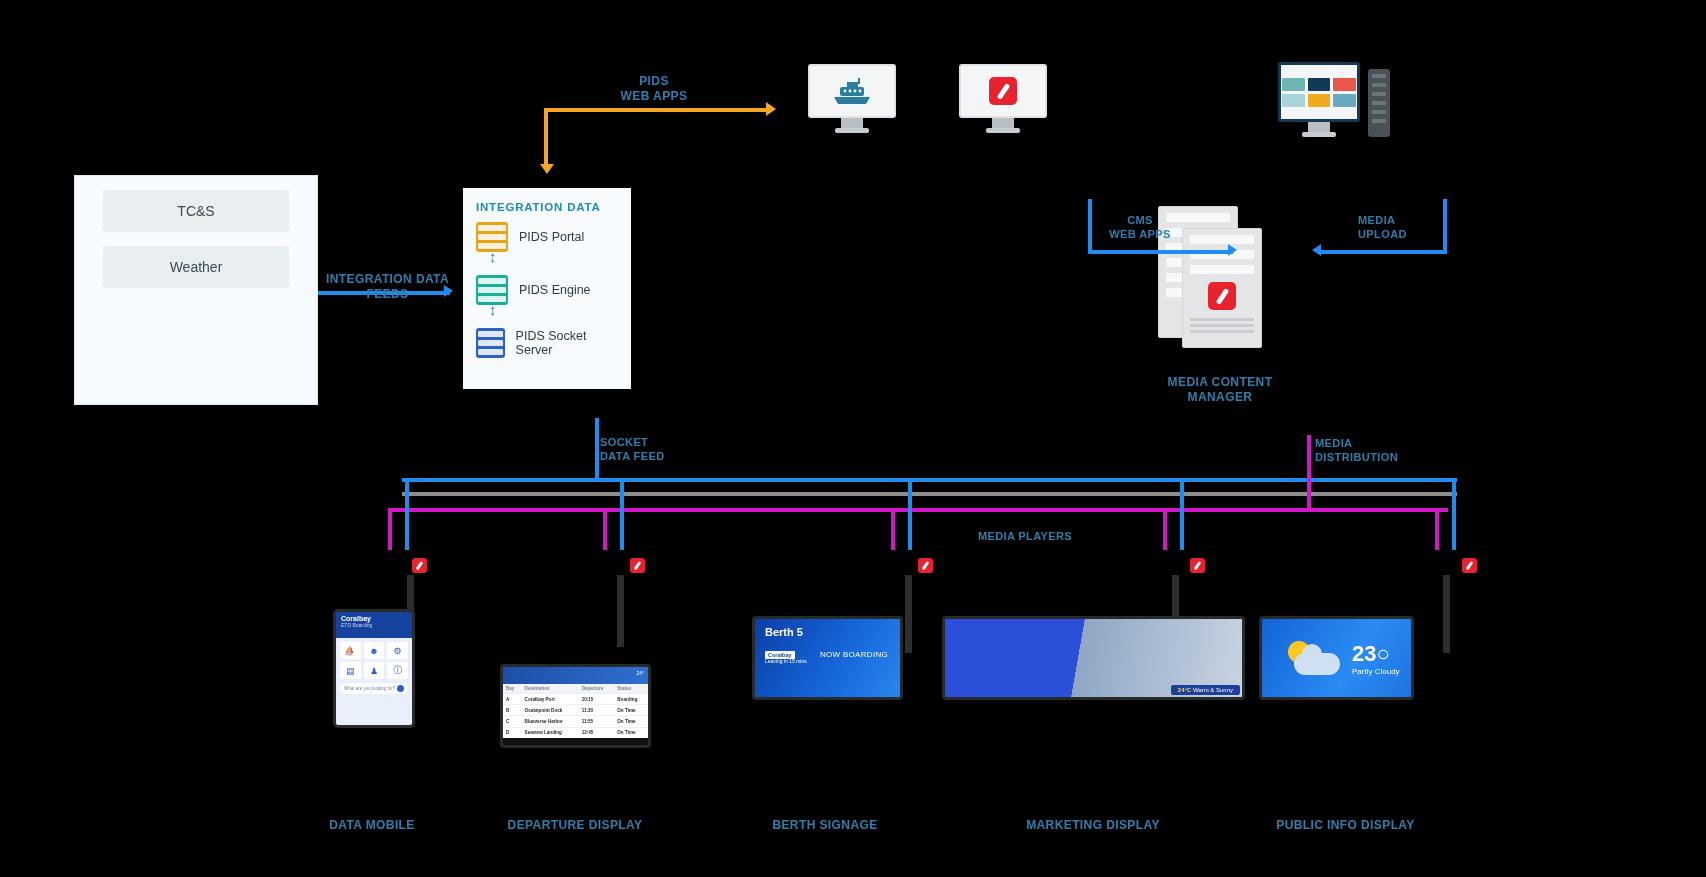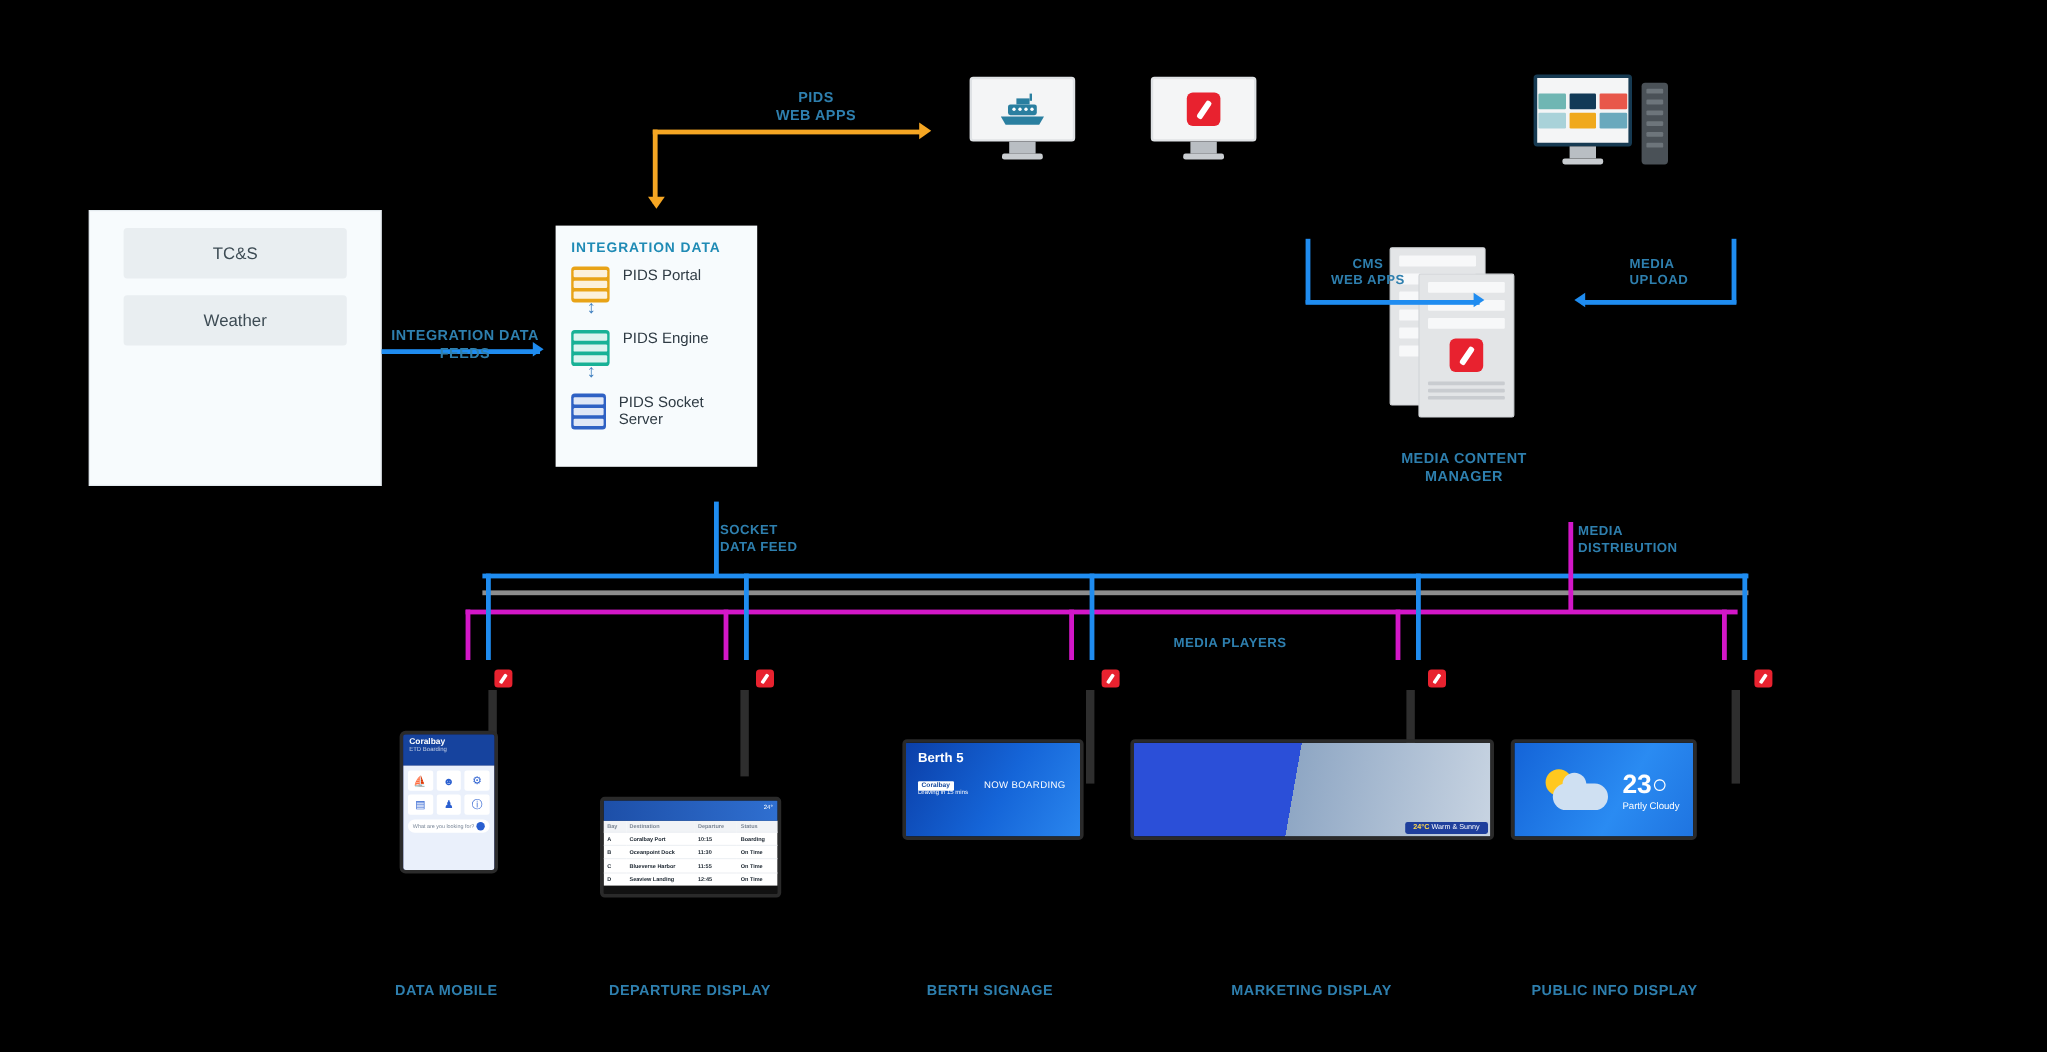--- a/index.html
+++ b/index.html
@@ -14,21 +14,21 @@
   #ext-panel{left:74px;top:175px;width:242px;height:228px;background:#f7fbfd;
              border:1px solid #e3eaee;}
   .ext-item{margin:14px 28px 0;height:42px;background:#e9eef1;border-radius:3px;
             display:flex;align-items:center;justify-content:center;
             color:#3d4b54;font-size:14px;}
 
   
   #integ{left:463px;top:188px;width:168px;height:201px;background:#f7fbfd;}
   #integ h3{margin:0;padding:13px 0 0 13px;color:#1f8bb5;font-size:11.5px;
             font-weight:700;letter-spacing:.8px;}
-  .srow{display:flex;align-items:flex-start;gap:11px;margin:9px 16px 0 13px;}
+  .srow{display:flex;align-items:center;gap:11px;margin:9px 16px 0 13px;}
   .srow span{font-size:12.5px;color:#2f3b44;}
   .server{width:32px;height:30px;border-radius:3px;display:flex;flex-direction:column;
           justify-content:space-around;padding:2px 0;box-sizing:border-box;}
   .server i{display:block;height:6px;margin:0 2px;border-radius:1px;background:#fff;opacity:.85;}
   .sv-orange{background:#e8a317;} .sv-teal{background:#18b196;} .sv-blue{background:#2f61c4;}
   .updown{width:100%;text-align:left;padding-left:26px;color:#3f7fbf;font-size:15px;
           line-height:10px;height:14px;}
 
   
   .hline{height:4px;} .vline{width:4px;}
@@ -155,21 +155,21 @@
         <i></i>
       </div>
     <span>PIDS Socket Server</span>
   </div>
 </div>
 
 <div class="abs hline orange" style="left:544px;top:108px;width:225px;"></div>
 <div class="abs vline orange" style="left:544px;top:108px;height:62px;"></div>
 <div class="abs" style="left:540px;top:164px;width:0;height:0;border-top:10px solid #f5a623;border-left:7px solid transparent;border-right:7px solid transparent;"></div>
 <div class="abs" style="left:766px;top:102px;width:0;height:0;border-left:10px solid #f5a623;border-top:7px solid transparent;border-bottom:7px solid transparent;"></div>
-<div class="abs lbl" style="left:620px;top:74px;width:120px;">PIDS
+<div class="abs lbl" style="left:594px;top:74px;width:120px;">PIDS
 WEB APPS</div>
 
 <div class="abs mon" style="left:808px;top:64px;">
   <div class="scr">
     <svg width="46" height="30" viewBox="0 0 46 30">
       <path d="M5 21h36l-4 7H9z" fill="#2a7fa0"></path>
       <rect x="11" y="11" width="24" height="9" rx="2" fill="#2a7fa0"></rect>
       <rect x="18" y="6" width="11" height="5" fill="#2a7fa0"></rect>
       <rect x="29" y="2" width="2" height="6" fill="#2a7fa0"></rect>
       <circle cx="16" cy="15" r="1.4" fill="#fff"></circle>

